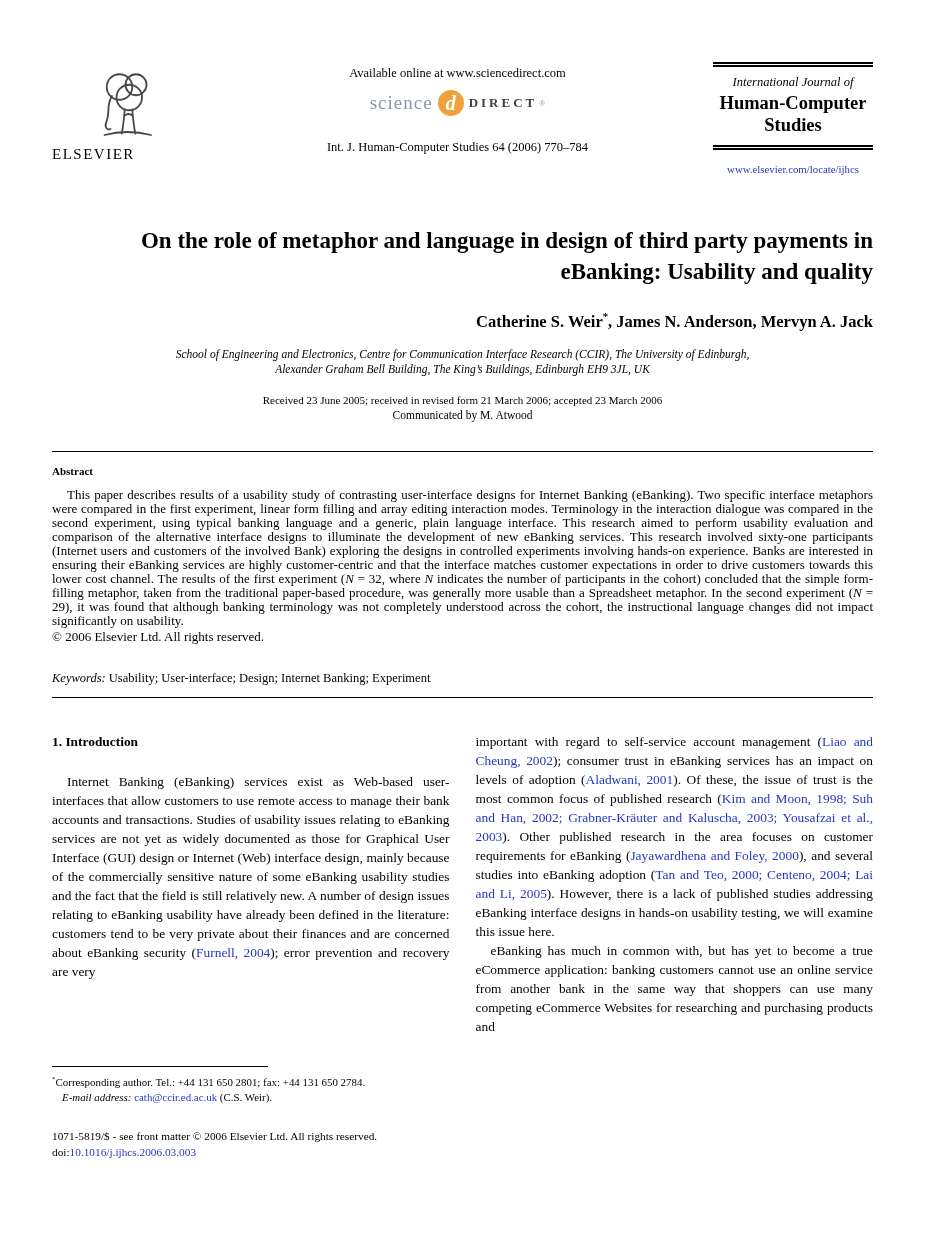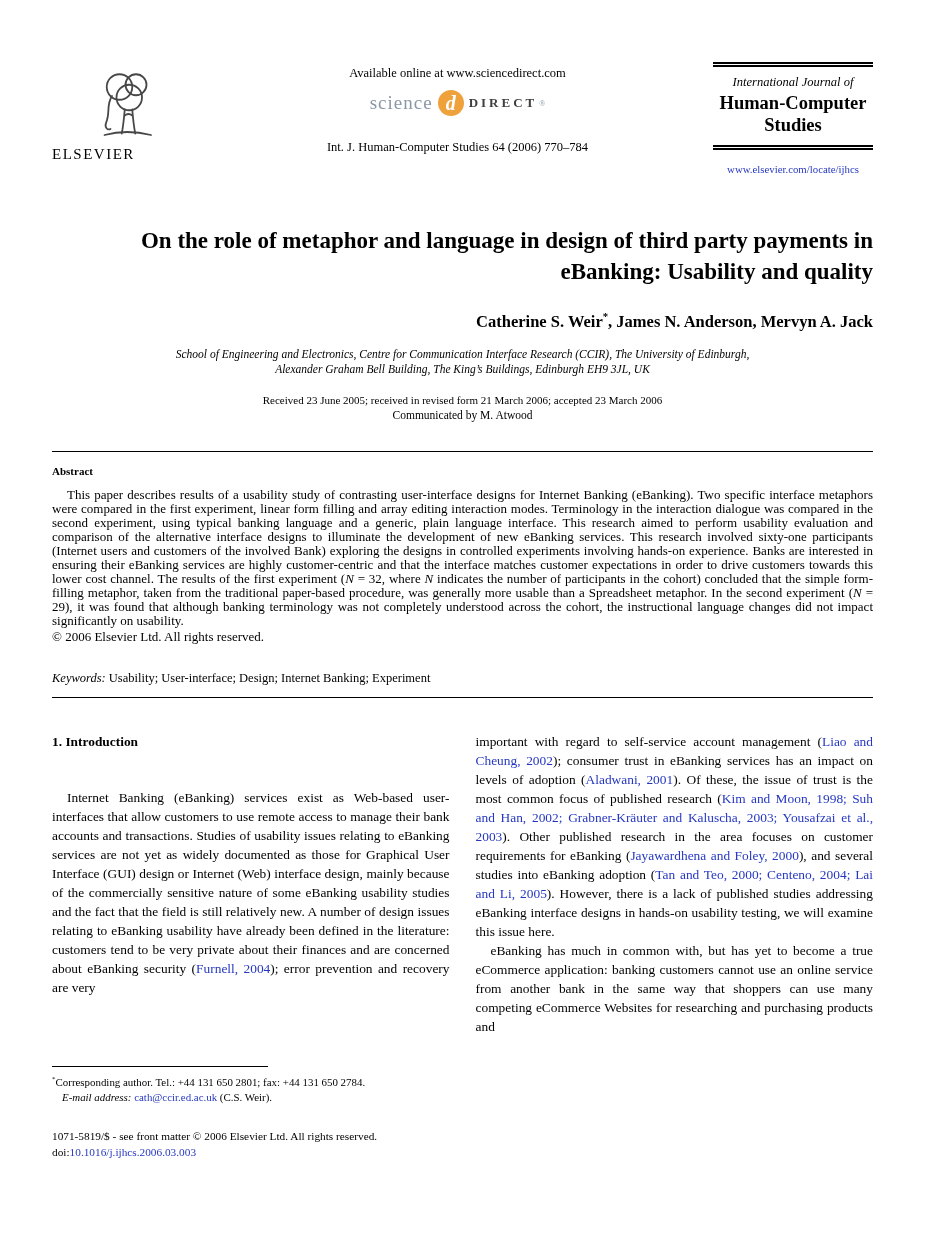--- a/index.html
+++ b/index.html
@@ -50,21 +50,21 @@
   .abstract-head { margin-top: 13px; font-size: 11px; font-weight: bold; }
   .abstract-body { margin-top: 11px; font-size: 13px; line-height: 14px; text-align: justify; text-indent: 15px; }
   .abstract-copy { font-size: 13px; line-height: 17.6px; }
   .keywords { margin-top: 26px; font-size: 12.5px; }
   .rule2 { border: none; border-top: 1px solid #000; margin-top: 11px; }
 
   
   .columns { margin-top: 34px; display: flex; gap: 26px; height: 372px; }
   .col { width: 397.5px; font-size: 13.4px; line-height: 19px; text-align: justify; }
   .col-left { display: flex; flex-direction: column; }
-  .intro-head { font-size: 13.4px; font-weight: bold; margin-bottom: 37px; text-align: left; }
+  .intro-head { font-size: 13.4px; font-weight: bold; margin-bottom: 21px; text-align: left; }
   .col p { margin: 0; }
   .indent { text-indent: 15px; }
 
   .footnote { margin-top: auto; text-align: left; font-size: 10.9px; line-height: 14.5px; }
   .footnote-rule { border: none; border-top: 1px solid #000; width: 216px; margin: 0 0 5px 0; }
   .fn2 { text-indent: 10px; }
 
   .page-footer { margin-top: 24px; font-size: 11.3px; line-height: 16px; }
 
   .link { color: #2537c1; cursor: pointer; }

